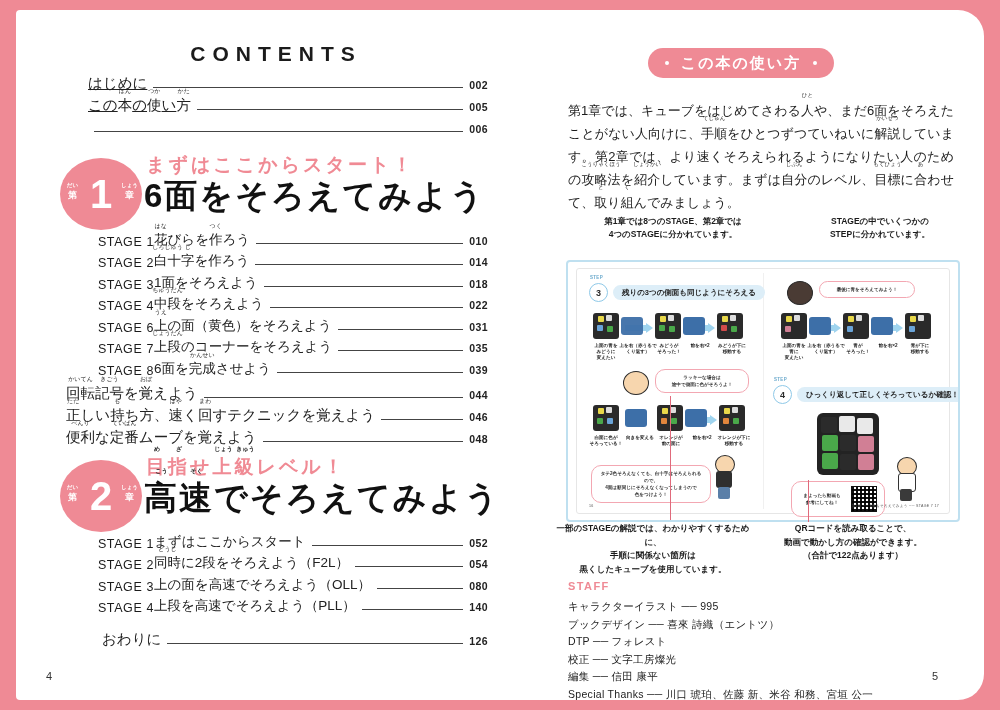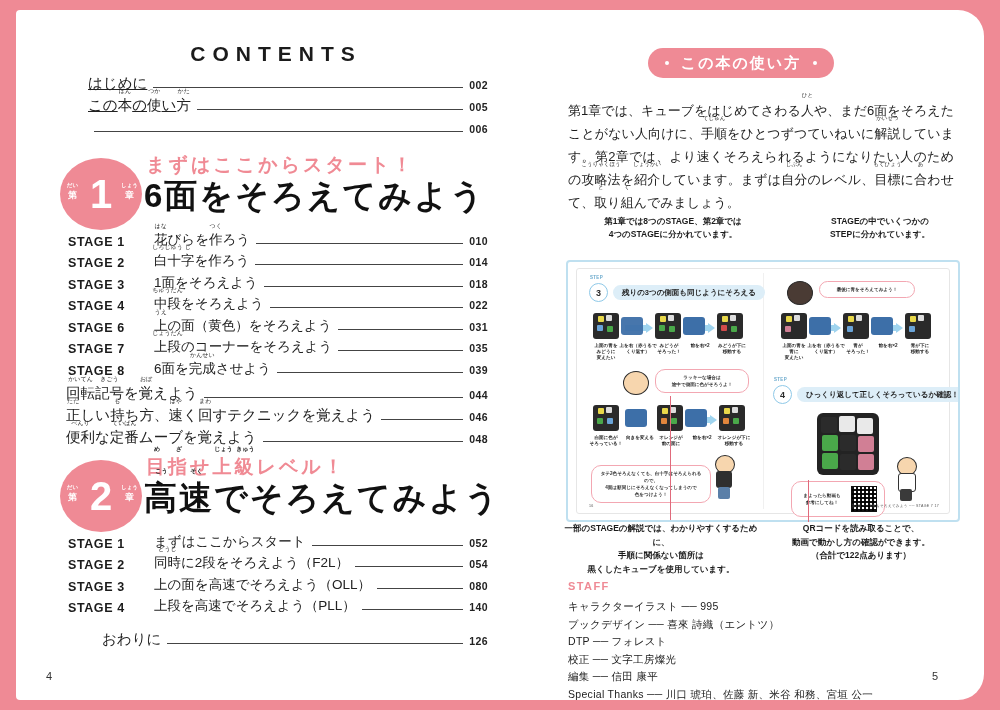--- a/index.html
+++ b/index.html
@@ -100,22 +100,23 @@
     letter-spacing: 2px; white-space: nowrap;
   }
 
   .stage-list { position: absolute; left: 52px; width: 420px; }
   .stage-row {
     display: flex; align-items: flex-end; height: 21.5px;
     font-size: 13.5px; color: #222;
   }
   .stage-row .slabel {
     width: 86px; flex: 0 0 86px;
-    font-size: 12.5px; font-weight: 700; letter-spacing: .6px; color: #1b1b1b;
+    font-size: 12.5px; font-weight: 400; letter-spacing: .6px; color: #1b1b1b;
     padding-bottom: 1px;
+    text-align: right;
   }
   .stage-row .stitle { white-space: nowrap; padding-bottom: 1px; }
   .stage-row .dots { flex: 1 1 auto; height: 1px; background: #444; margin: 0 6px 6px 6px; }
   .stage-row .pg { font-size: 10.5px; font-weight: 700; letter-spacing: .4px; padding-bottom: 3px; }
 
   .plain-list { position: absolute; left: 50px; width: 422px; }
   .plain-row {
     display: flex; align-items: flex-end; height: 22px;
     font-size: 14.5px; color: #222;
   }
@@ -255,21 +256,21 @@
     background: #232323; border-radius: 6px;
   }
   .bigcube i { position:absolute; width: 16px; height: 16px; border-radius: 2px;}
   .foot-tiny {
     position: absolute; font-size: 3.6px; color: #555; letter-spacing: .3px;
   }
   .leader-line {
     position: absolute; width: 1px; background: #e06a7b;
   }
   .sample-caps {
-    position: absolute; left: 20px; top: 512px; width: 390px; height: 52px;
+    position: absolute; left: 12px; top: 512px; width: 390px; height: 52px;
   }
   .sample-cap {
     position: absolute; font-size: 8.5px; line-height: 13.5px; font-weight: 700;
     color: #1b1b1b; text-align: center;
   }
   .sample-cap.s1 { left: 0px;   top: 0; width: 210px; }
   .sample-cap.s2 { left: 224px; top: 0; width: 162px; }
 
   .staff {
     position: absolute; left: 32px; top: 570px; width: 386px;

